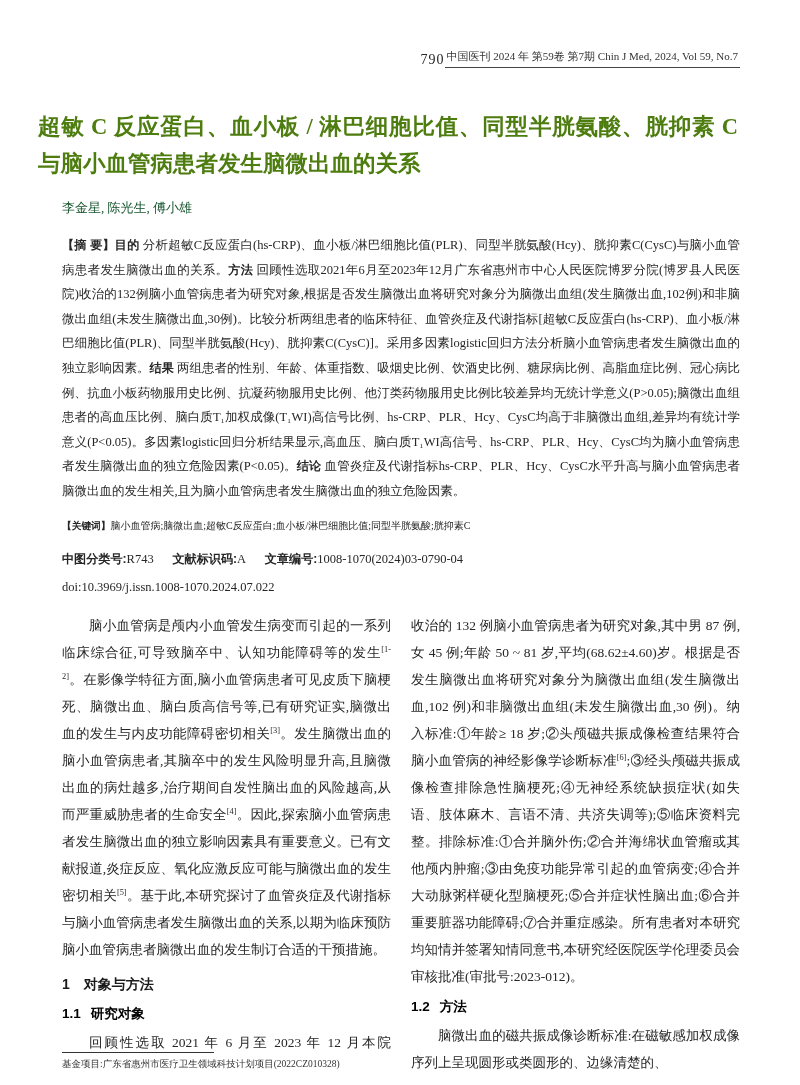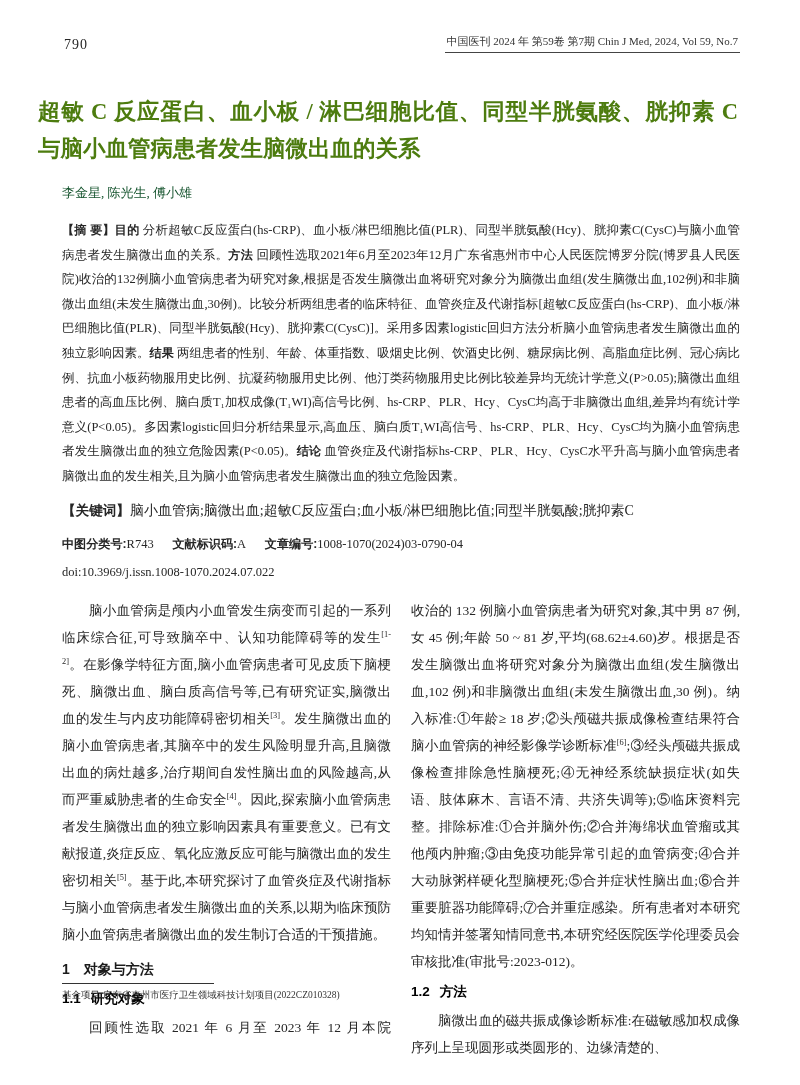--- a/index.html
+++ b/index.html
@@ -7,22 +7,23 @@
     position:relative;
     width:800px;height:1085px;
     margin:0 auto;
     background:#ffffff;
     color:#262626;
     font-family:"Liberation Serif","DejaVu Serif",serif;
     overflow:hidden;
     box-sizing:border-box;
   }
   .header{
-    display:flex;justify-content:space-between;align-items:flex-end;
+    display:flex;justify-content:flex-end;align-items:flex-end;
     padding:34px 60px 0 64px;
+    margin-top:15px;
   }
   .page-number{font-size:14px;letter-spacing:1px;}
   .journal-line{
     font-size:11px;color:#333;
     border-bottom:1px solid #444;
     padding:0 2px 3px 2px;
   }
   .title{
     margin:40px 62px 0 38px;
     font-size:22.5px;font-weight:700;line-height:37px;
@@ -31,21 +32,21 @@
   }
   .authors{margin:17px 62px 0 62px;font-size:13px;color:#14532d;}
   .affiliation{margin:7px 62px 0 62px;font-size:11.5px;color:#303030;}
   .abstract{
     margin:16px 60px 0 62px;
     font-size:12.5px;line-height:24.6px;
     text-align:justify;
   }
   .keywords{
     margin:11px 60px 0 62px;
-    font-size:14px;line-height:22px;
+    font-size:10px;line-height:22px;
     text-align:justify;
   }
   .meta-line{margin:14px 60px 0 62px;font-size:12.5px;}
   .doi-line{margin:12px 60px 0 62px;font-size:12.5px;font-family:"Liberation Serif",serif;}
   .seg-bold{font-weight:700;font-family:"Liberation Sans","DejaVu Sans",sans-serif;font-size:0.97em;}
   sup{font-size:0.62em;line-height:0;}
   .columns{
     display:flex;gap:20px;
     margin:17px 60px 0 62px;
   }
@@ -63,21 +64,21 @@
     margin:10px 0 8px 0;line-height:22px;
   }
   .sub-head{
     font-family:"Liberation Sans","DejaVu Sans",sans-serif;
     font-weight:700;font-size:13.5px;color:#000000;
     margin:6px 0 4px 0;line-height:22px;
   }
   .sec-num{margin-right:14px;}
   .sub-num{margin-right:10px;}
   .footnote{
-    position:absolute;left:62px;top:983px;width:360px;
+    position:absolute;left:62px;top:1052px;width:360px;
   }
   .footnote-rule{width:152px;height:0;border-top:1px solid #333;margin-bottom:5px;}
   .footnote-text{font-size:9.5px;color:#333;}
 </style>
 </head>
 <body>
 
 <div class="page">
 
   <div class="header">

